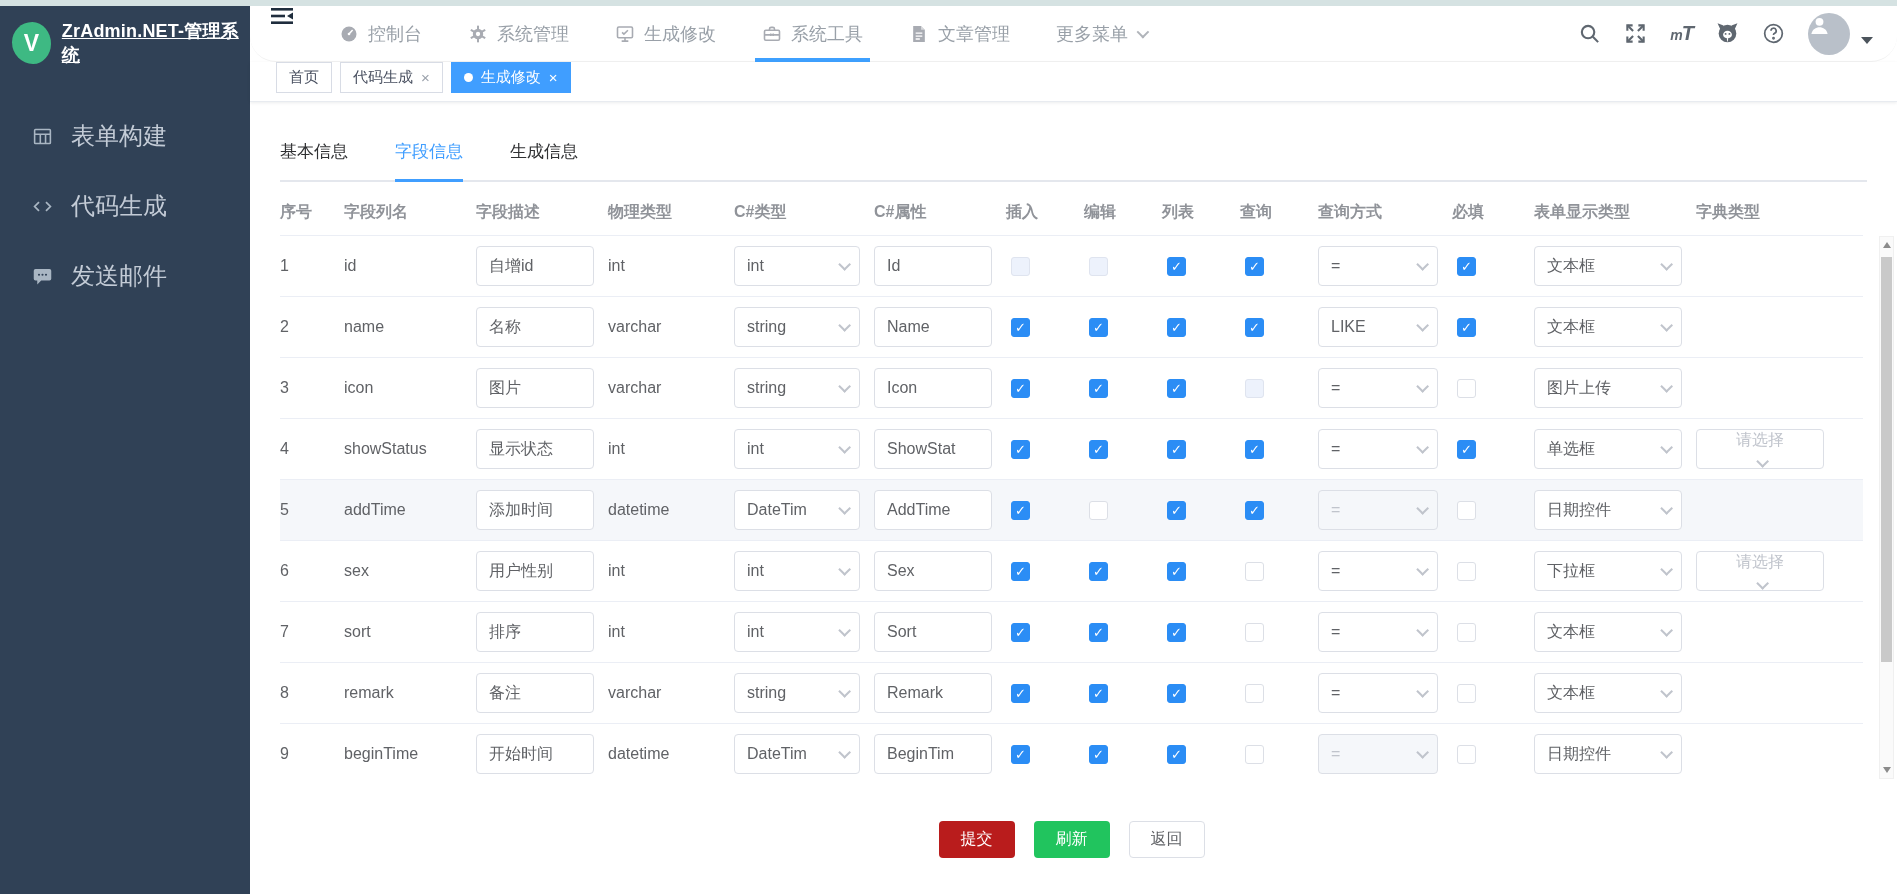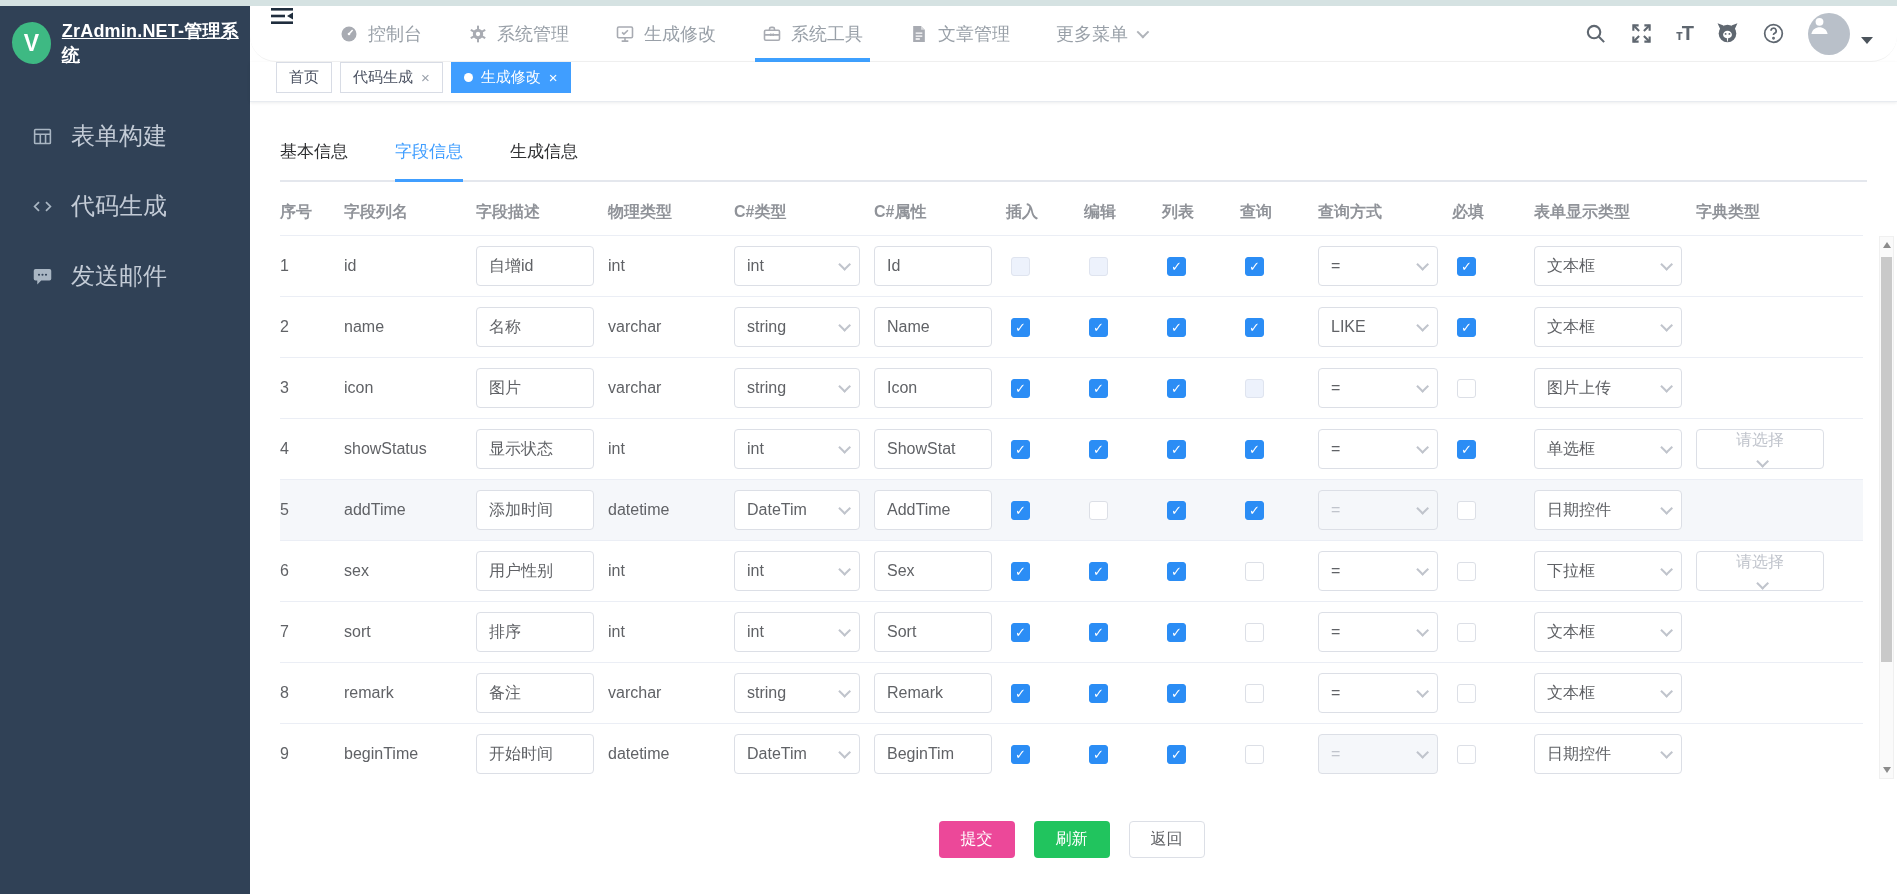--- a/index.html
+++ b/index.html
@@ -30,21 +30,21 @@
     padding:0 24px 0 20px; border-bottom:1px solid #f2f2f2;border-radius:26px; }
   .hamburger { margin-right:22px; cursor:pointer; display:flex; }
   .nav-items { display:flex; height:100%; }
   .nav-item { display:flex; align-items:center; gap:9px; padding:0 23px;
     color:#99a0a8; font-size:18px; position:relative; cursor:pointer; height:100%; }
   .nav-item svg { width:20px; height:20px; color:#a8abb2; }
   .nav-item.active::after { content:''; position:absolute; left:16px; right:16px;
     bottom:-1px; height:4px; background:#3ea0ff; }
   .chev { width:9px; height:9px; border-right:2px solid #b0b4ba;
     border-bottom:2px solid #b0b4ba; transform:rotate(45deg) translateY(-2px); }
-  .nav-right { margin-left:auto; display:flex; align-items:center; gap:23px; color:#5f6770; }
+  .nav-right { margin-left:auto; display:flex; align-items:center; gap:23px; color:#5f6770;font-style:italic; }
   .nav-right svg { width:23px; height:23px; display:block; }
   .tt-icon { font-size:20px; color:#5f6770; font-weight:bold; letter-spacing:-1px; }
   .tt-icon .small { font-size:14px; }
   .avatar { width:42px; height:42px; border-radius:50%; background:#b9c0c9;
     position:relative; overflow:hidden; cursor:pointer; }
   .caret { width:0; height:0; border-left:6px solid transparent;
     border-right:6px solid transparent; border-top:7px solid #4c545c;
     margin-left:-12px; margin-top:14px; cursor:pointer; }
 
   .tagbar { height:40px; background:#fff; display:flex; align-items:flex-start; gap:8px;
@@ -102,21 +102,21 @@
   .vs-up i { border-left:4px solid transparent; border-right:4px solid transparent;
     border-bottom:6px solid #8b8b8b; }
   .vs-down i { border-left:4px solid transparent; border-right:4px solid transparent;
     border-top:6px solid #8b8b8b; }
   .vs-thumb { position:absolute; left:1px; top:20px; width:11px; height:405px; background:#c9c9c9; }
 
   .footer { display:flex; justify-content:center; gap:19px; margin-top:42px; padding-right:34px; }
   .btn { height:37px; padding:0 21px; border-radius:4px; font-size:16px;
     display:flex; align-items:center; border:1px solid transparent; cursor:pointer;
     font-family:inherit; }
-  .btn-submit { background:#ec4899; color:#fff; }
+  .btn-submit { background:#b91c1c; color:#fff; }
   .btn-refresh { background:#21c45e; color:#fff; }
   .btn-back { background:#fff; border-color:#dcdfe6; color:#606266; }
 
   svg { display:block; }
 </style>
 </head>
 <body>
 
 <div class="topstrip"></div>
 

